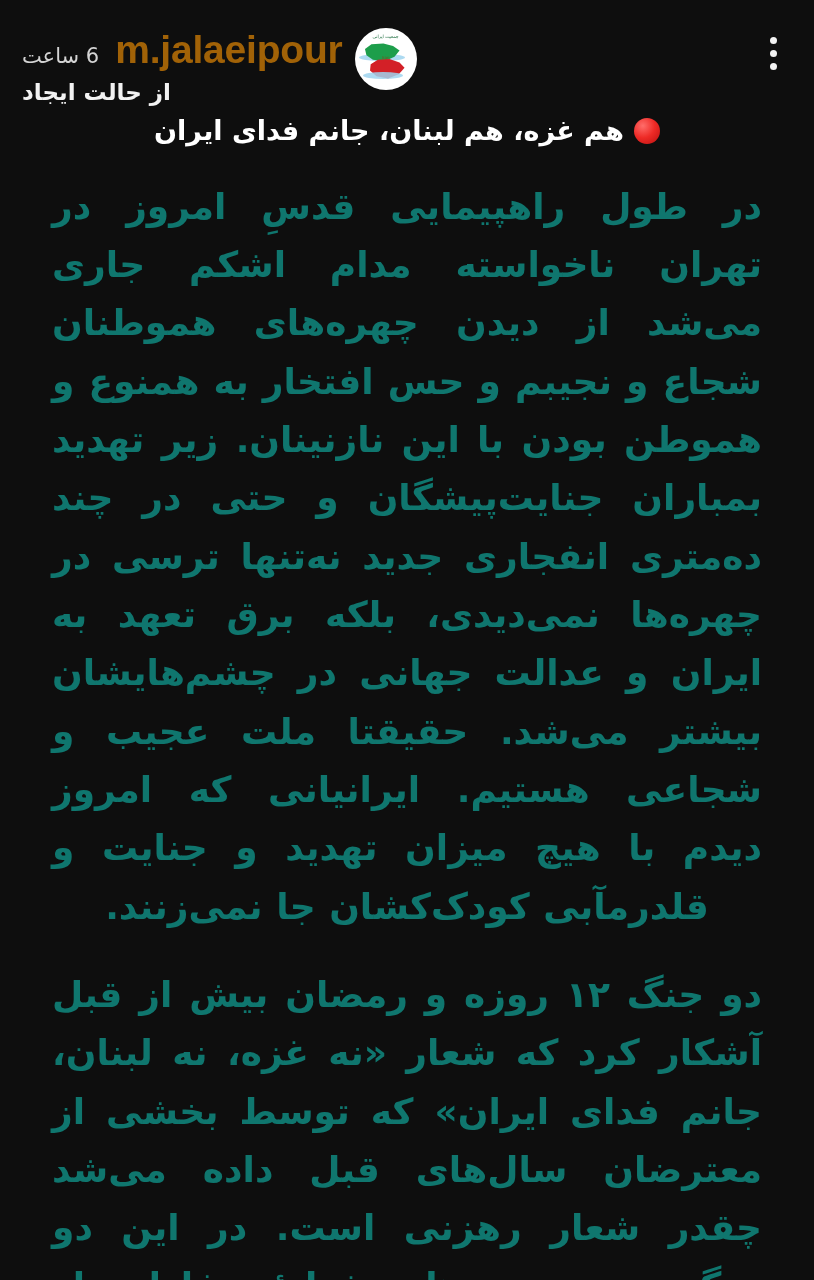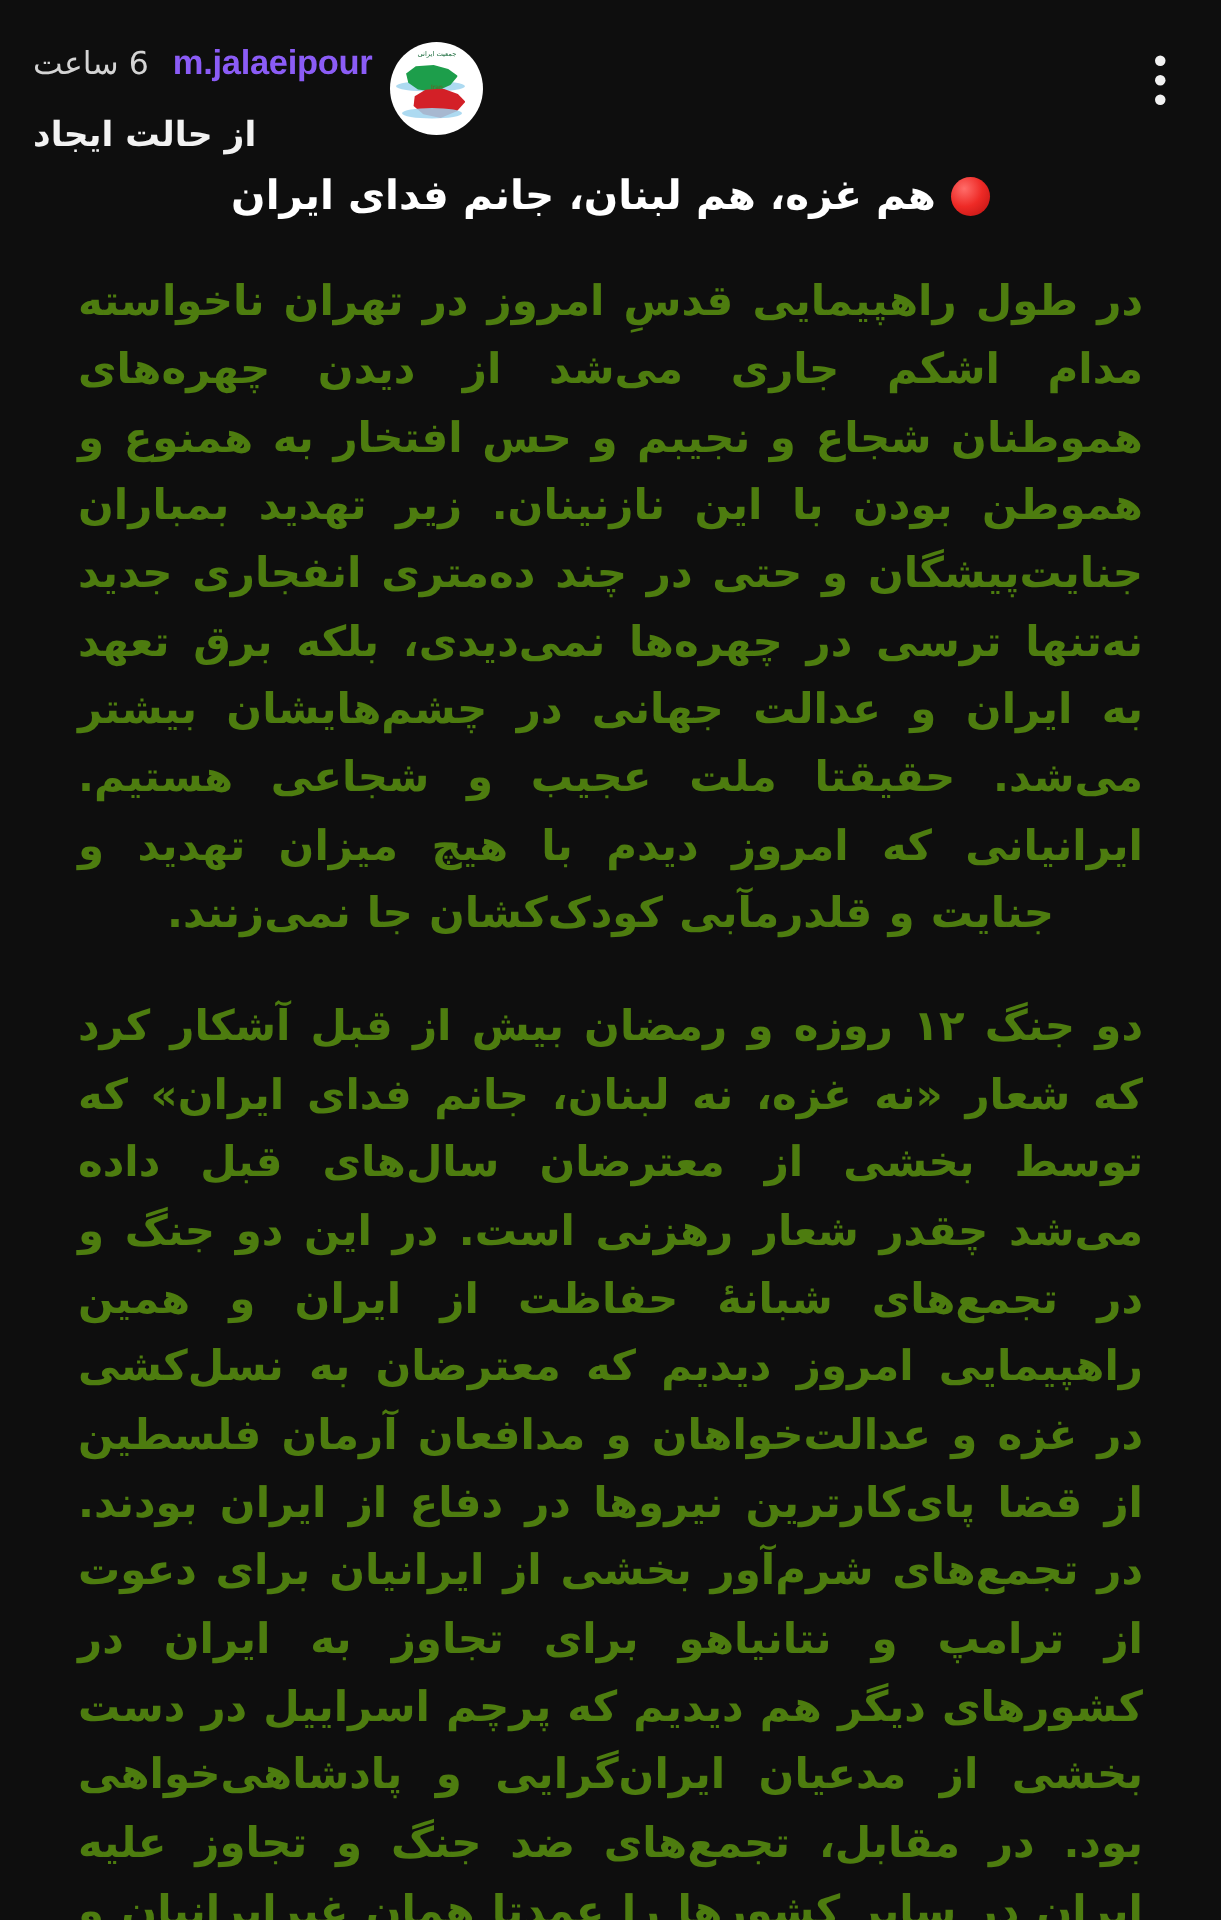--- a/index.html
+++ b/index.html
@@ -129,35 +129,35 @@
     align-items: flex-end;
     padding-top: 2px;
   }
   .name-row {
     display: flex;
     align-items: baseline;
     gap: 16px;
     direction: rtl;
   }
   .username {
-    font-size: 23px;
-    font-weight: 700;
-    color: #8b5cf6;
+    font-size: 39px;
+    font-weight: 700;
+    color: #a16207;
     letter-spacing: -0.2px;
     direction: ltr;
     font-family: "Liberation Sans", sans-serif;
   }
   .timestamp {
     font-size: 21px;
     color: #d4d4d4;
     font-weight: 400;
     white-space: nowrap;
   }
   .subtitle {
-    margin-top: 22px;
+    margin-top: 7px;
     font-size: 23px;
     font-weight: 700;
     color: #f2f2f2;
     white-space: nowrap;
   }
 
   
   .story-body {
     flex: 1 1 auto;
     padding: 14px 52px 0 52px;
@@ -181,24 +181,24 @@
   .red-dot {
     width: 26px;
     height: 26px;
     border-radius: 50%;
     background: radial-gradient(circle at 34% 30%, #ff6d6a 0%, #ee2a26 48%, #b9100f 100%);
     display: inline-block;
     flex: 0 0 auto;
   }
 
   .para {
-    font-size: 28px;
+    font-size: 36px;
     font-weight: 700;
     line-height: 1.62;
-    color: #4d7c0f;
+    color: #0f766e;
     margin: 0 0 30px 0;
     text-align: justify;
     text-align-last: center;
     word-spacing: 1px;
   }
 </style>
 </head>
 <body>
 
 <div class="story">

